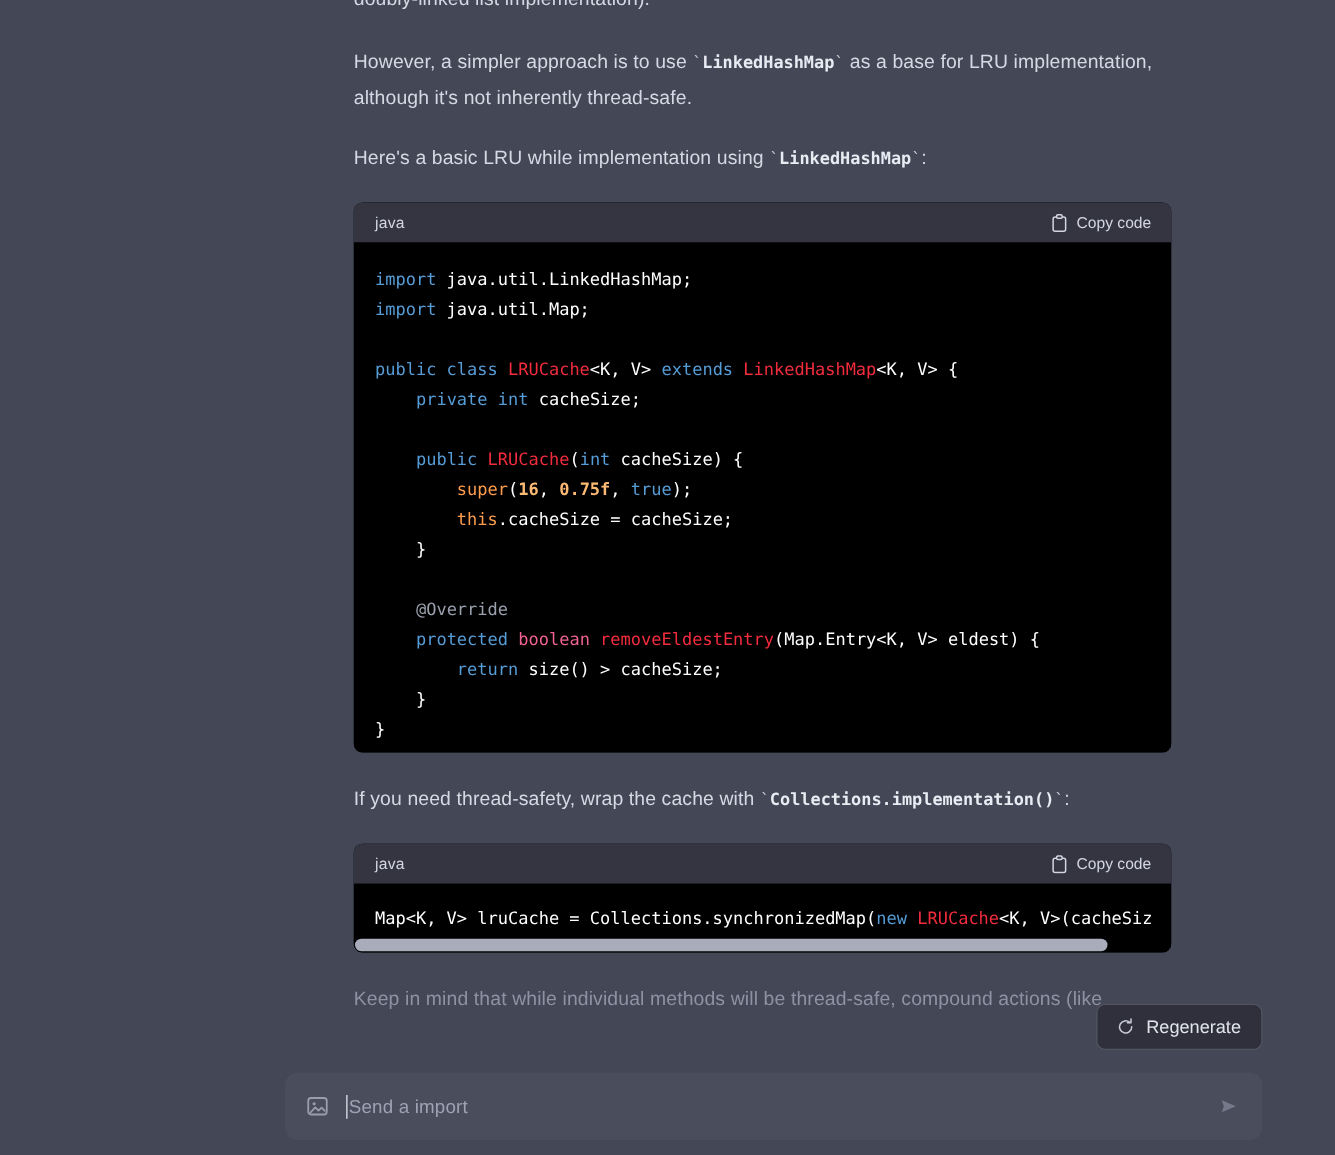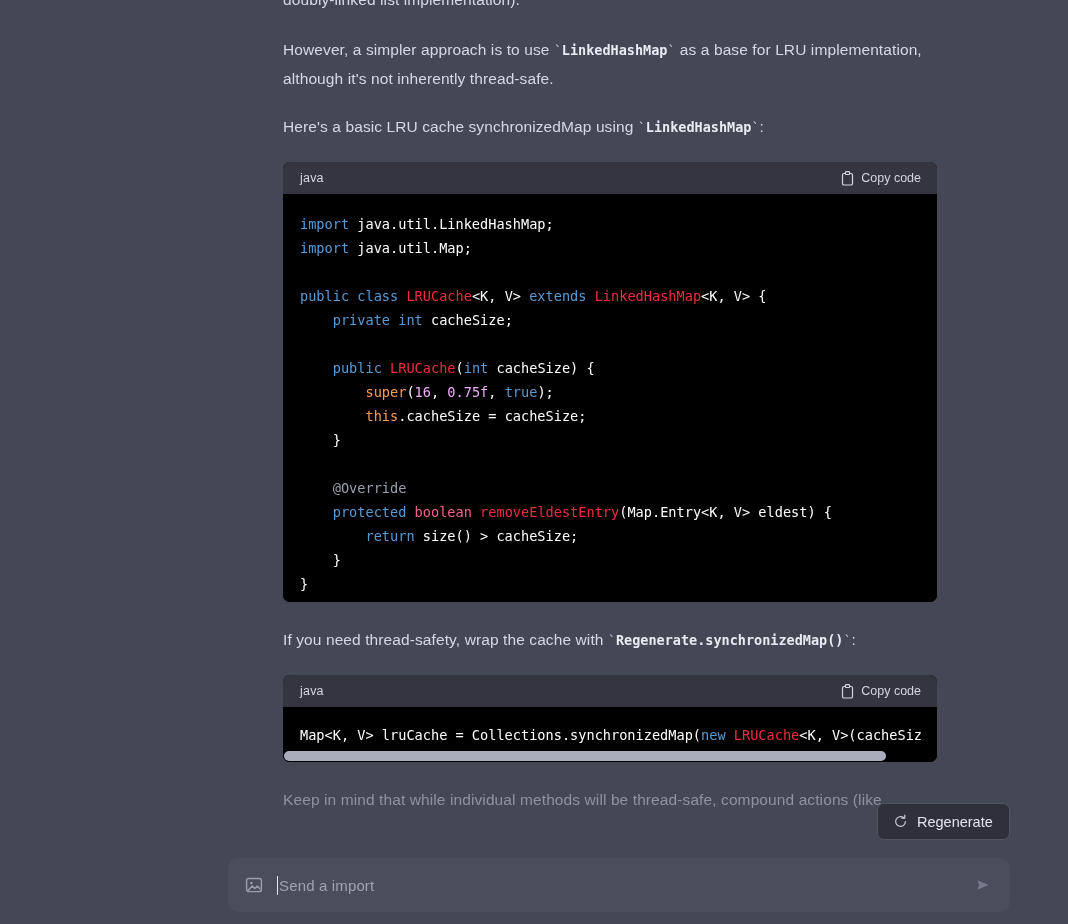--- a/index.html
+++ b/index.html
@@ -71,21 +71,21 @@
     white-space:pre;
     overflow:hidden;
   }
   .cb-body .ln { padding-left:17px; }
   .cb-body.single { padding:16px 0 4px 0; }
 
   
   .kw   { color:#569cd6; }
   .cls  { color:#f22c3d; }
   .type { color:#f06292; }
-  .num  { color:#f0abfc; }
+  .num  { color:#fdba74;font-weight:bold; }
   .thisk{ color:#ff9d4d; }
   .ann  { color:#9aa0ad; }
   .pl   { color:#ffffff; }
 
   .hscroll {
     height:11px;
     background:#000000;
     padding:0 0 0 1px;
     position:relative;
   }
@@ -155,41 +155,41 @@
 
       <p class="prose first">
         <span>doubly-linked list implementation).</span>
       </p>
 
       <p class="prose">
         <span>However, a simpler approach is to use </span><span class="tick">`</span><code class="inline">LinkedHashMap</code><span class="tick">`</span><span> as a base for LRU implementation, although it's not inherently thread-safe.</span>
       </p>
 
       <p class="prose">
-        <span>Here's a basic LRU cache synchronizedMap using </span><span class="tick">`</span><code class="inline">LinkedHashMap</code><span class="tick">`</span><span>:</span>
+        <span>Here's a basic LRU while implementation using </span><span class="tick">`</span><code class="inline">LinkedHashMap</code><span class="tick">`</span><span>:</span>
       </p>
 
       <div class="codeblock">
         <div class="cb-head">
           <span class="cb-lang">java</span>
           <span class="cb-copy">
             <span>
               <svg width="13" height="15" viewBox="0 0 13 15" fill="none">
                 <rect x="1.5" y="2.5" width="10" height="11.5" rx="1.6" stroke="#d3d6e0" stroke-width="1.2"></rect>
                 <rect x="4.3" y="0.7" width="4.4" height="2.8" rx="1" stroke="#d3d6e0" stroke-width="1.2" fill="#343541"></rect>
               </svg>
             </span>
             <span>Copy code</span>
           </span>
         </div>
         <div class="cb-body"><div class="ln"><span class="kw">import</span><span class="pl"> java.util.LinkedHashMap;</span></div><div class="ln"><span class="kw">import</span><span class="pl"> java.util.Map;</span></div><div class="ln"> </div><div class="ln"><span class="kw">public class </span><span class="cls">LRUCache</span><span class="pl">&lt;K, V&gt; </span><span class="kw">extends</span><span class="pl"> </span><span class="cls">LinkedHashMap</span><span class="pl">&lt;K, V&gt; {</span></div><div class="ln"><span class="pl">    </span><span class="kw">private</span><span class="pl"> </span><span class="kw">int</span><span class="pl"> cacheSize;</span></div><div class="ln"> </div><div class="ln"><span class="pl">    </span><span class="kw">public</span><span class="pl"> </span><span class="cls">LRUCache</span><span class="pl">(</span><span class="kw">int</span><span class="pl"> cacheSize) {</span></div><div class="ln"><span class="pl">        </span><span class="thisk">super</span><span class="pl">(</span><span class="num">16</span><span class="pl">, </span><span class="num">0.75f</span><span class="pl">, </span><span class="kw">true</span><span class="pl">);</span></div><div class="ln"><span class="pl">        </span><span class="thisk">this</span><span class="pl">.cacheSize = cacheSize;</span></div><div class="ln"><span class="pl">    }</span></div><div class="ln"> </div><div class="ln"><span class="pl">    </span><span class="ann">@Override</span></div><div class="ln"><span class="pl">    </span><span class="kw">protected</span><span class="pl"> </span><span class="type">boolean</span><span class="pl"> </span><span class="cls">removeEldestEntry</span><span class="pl">(Map.Entry&lt;K, V&gt; eldest) {</span></div><div class="ln"><span class="pl">        </span><span class="kw">return</span><span class="pl"> size() &gt; cacheSize;</span></div><div class="ln"><span class="pl">    }</span></div><div class="ln"><span class="pl">}</span></div></div>
       </div>
 
       <p class="prose">
-        <span>If you need thread-safety, wrap the cache with </span><span class="tick">`</span><code class="inline">Regenerate.synchronizedMap()</code><span class="tick">`</span><span>:</span>
+        <span>If you need thread-safety, wrap the cache with </span><span class="tick">`</span><code class="inline">Collections.implementation()</code><span class="tick">`</span><span>:</span>
       </p>
 
       <div class="codeblock">
         <div class="cb-head">
           <span class="cb-lang">java</span>
           <span class="cb-copy">
             <span>
               <svg width="13" height="15" viewBox="0 0 13 15" fill="none">
                 <rect x="1.5" y="2.5" width="10" height="11.5" rx="1.6" stroke="#d3d6e0" stroke-width="1.2"></rect>
                 <rect x="4.3" y="0.7" width="4.4" height="2.8" rx="1" stroke="#d3d6e0" stroke-width="1.2" fill="#343541"></rect>

